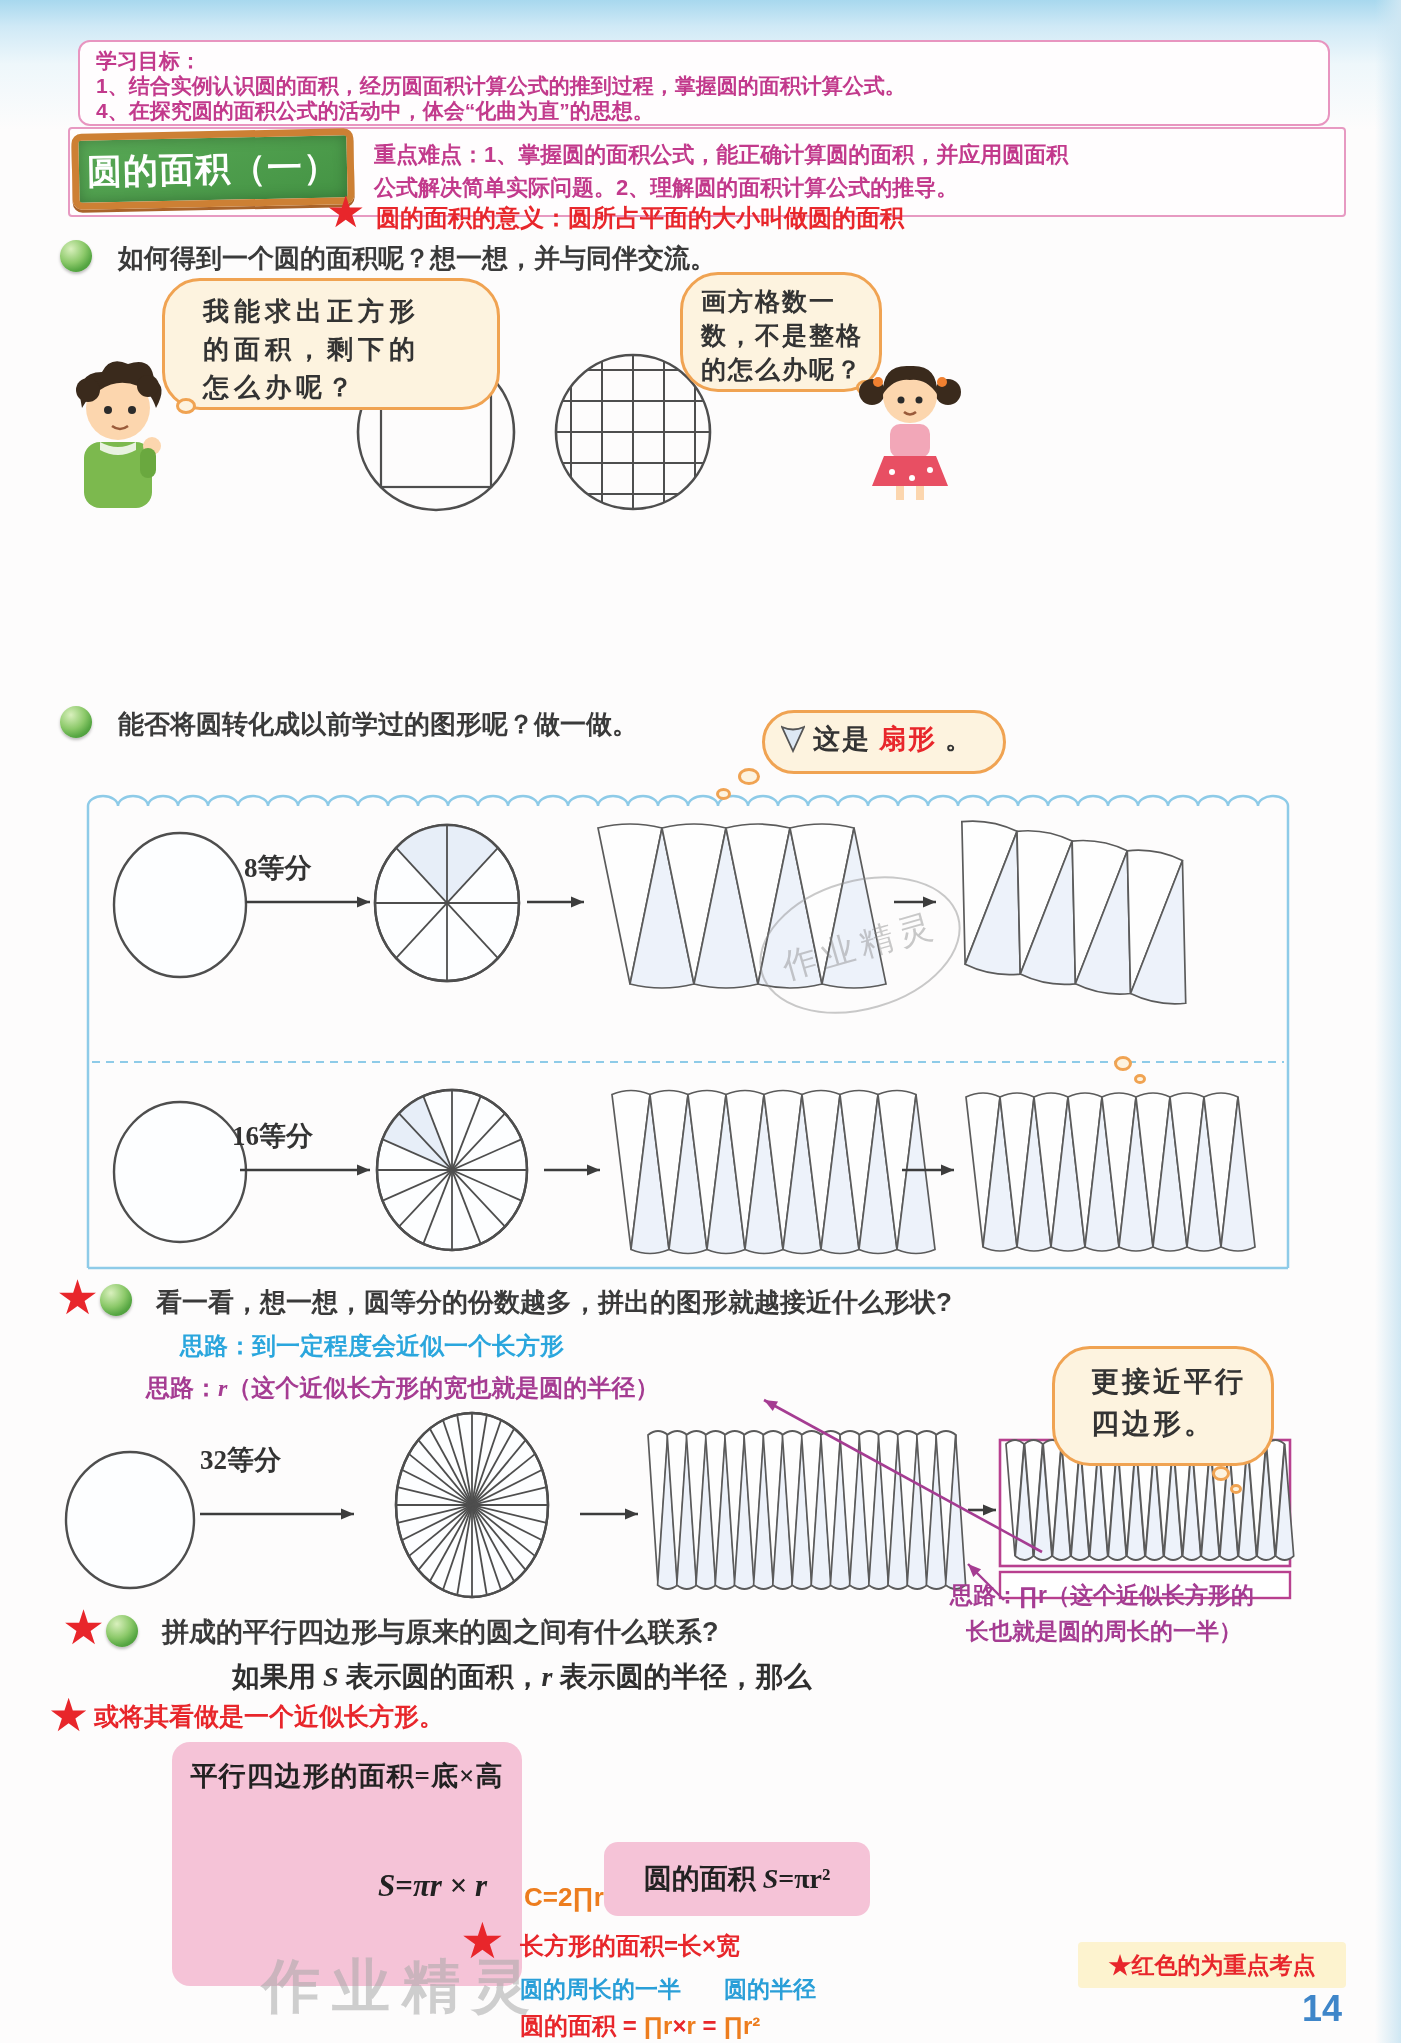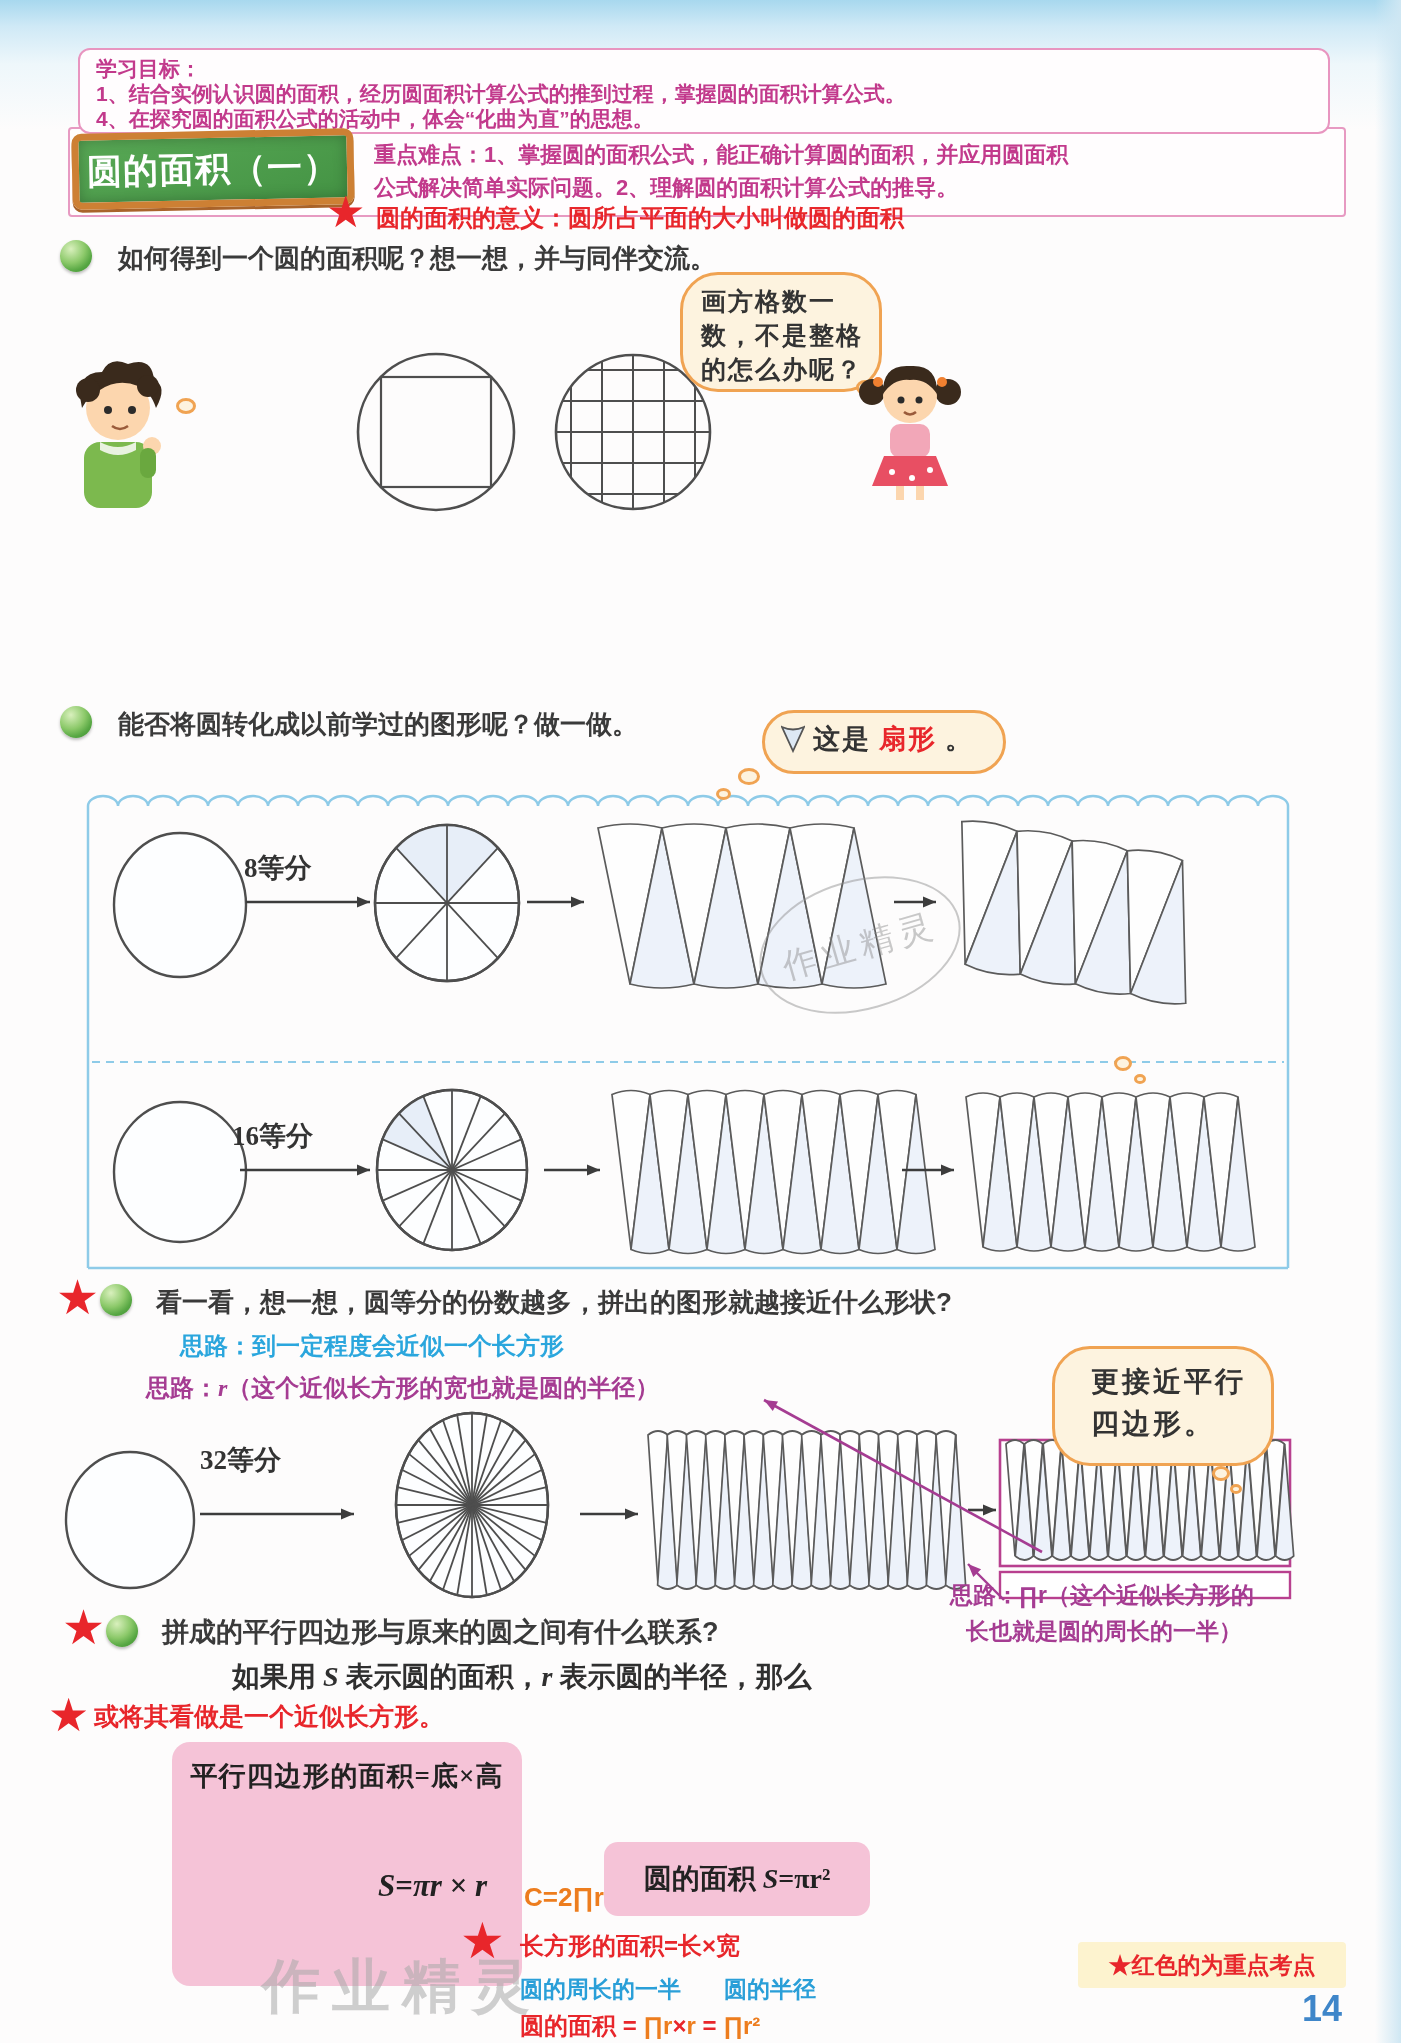--- a/index.html
+++ b/index.html
@@ -4,21 +4,21 @@
 <style>
   html,body{margin:0;padding:0;}
   body{font-family:"Liberation Sans",sans-serif;}
   #page{position:relative;width:1401px;height:2043px;overflow:hidden;
         background:linear-gradient(180deg,#a8d8ee 0px,#cfe9f6 26px,#eef7fb 64px,#fdfcfc 130px,#fdfcfc 100%);}
   .edge-right{position:absolute;top:0;right:0;width:26px;height:100%;
         background:linear-gradient(90deg,rgba(207,231,243,0),#cfe7f3);}
   .abs{position:absolute;}
   .serif{font-family:"Liberation Serif",serif;}
   
-  .obj-box{left:78px;top:48px;width:1252px;height:86px;background:#fffdfe;
+  .obj-box{left:78px;top:40px;width:1252px;height:86px;background:#fffdfe;
         border:2px solid #e895c0;border-radius:12px;padding:6px 16px;box-sizing:border-box;}
   .obj-line{color:#c23a8c;font-weight:700;font-size:21px;line-height:25px;white-space:nowrap;}
   .combo-box{left:68px;top:127px;width:1274px;height:86px;border:2px solid #e79ac2;border-radius:4px;background:#fffdfe;}
   .board{left:72px;top:131px;width:268px;height:62px;background:linear-gradient(160deg,#58a855,#449344);
         border:7px solid #cd8034;border-radius:10px;box-shadow:0 3px 0 #a9632a, inset 0 0 14px rgba(0,0,0,.25);
         color:#fff;font-weight:700;font-size:35px;text-align:center;line-height:62px;transform:rotate(-1.2deg);
         letter-spacing:1px;white-space:nowrap;}
   .keypoints{left:374px;top:138px;width:950px;color:#c23a8c;font-weight:700;font-size:22px;line-height:33px;white-space:nowrap;}
   .star{color:#e8262b;line-height:1;}
   .red-note{color:#e8262b;font-weight:700;font-size:24px;white-space:nowrap;}
@@ -64,20 +64,25 @@
     <div>重点难点：1、掌握圆的面积公式，能正确计算圆的面积，并应用圆面积</div>
     <div>公式解决简单实际问题。2、理解圆的面积计算公式的推导。</div>
   </div>
 
   <div class="abs star z2" style="left:326px;top:190px;font-size:44px;">★</div>
   <div class="abs red-note z2" style="left:376px;top:202px;">圆的面积的意义：圆所占平面的大小叫做圆的面积</div>
 
   <div class="abs ball z2" style="left:60px;top:240px;"></div>
   <div class="abs q z2" style="left:104px;top:241px;">如何得到一个圆的面积呢？想一想，并与同伴交流。</div>
 
+  <div class="abs bubble z2" style="left:162px;top:278px;width:338px;height:132px;padding:12px 0 0 38px;font-size:26px;line-height:38px;letter-spacing:5px;">
+    <div class="bub-line">我能求出正方形</div>
+    <div class="bub-line">的面积，剩下的</div>
+    <div class="bub-line">怎么办呢？</div>
+  </div>
   <div class="abs dot z2" style="left:176px;top:398px;width:20px;height:16px;"></div>
 
   <div class="abs bubble z2" style="left:680px;top:272px;width:202px;height:120px;padding:10px 0 0 18px;font-size:25px;line-height:34px;letter-spacing:2px;">
     <div class="bub-line">画方格数一</div>
     <div class="bub-line">数，不是整格</div>
     <div class="bub-line">的怎么办呢？</div>
   </div>
   <div class="abs dot z2" style="left:856px;top:380px;width:18px;height:15px;"></div>
 
   <svg class="abs z2" style="left:52px;top:350px;" width="132" height="172" viewBox="0 0 132 172">

